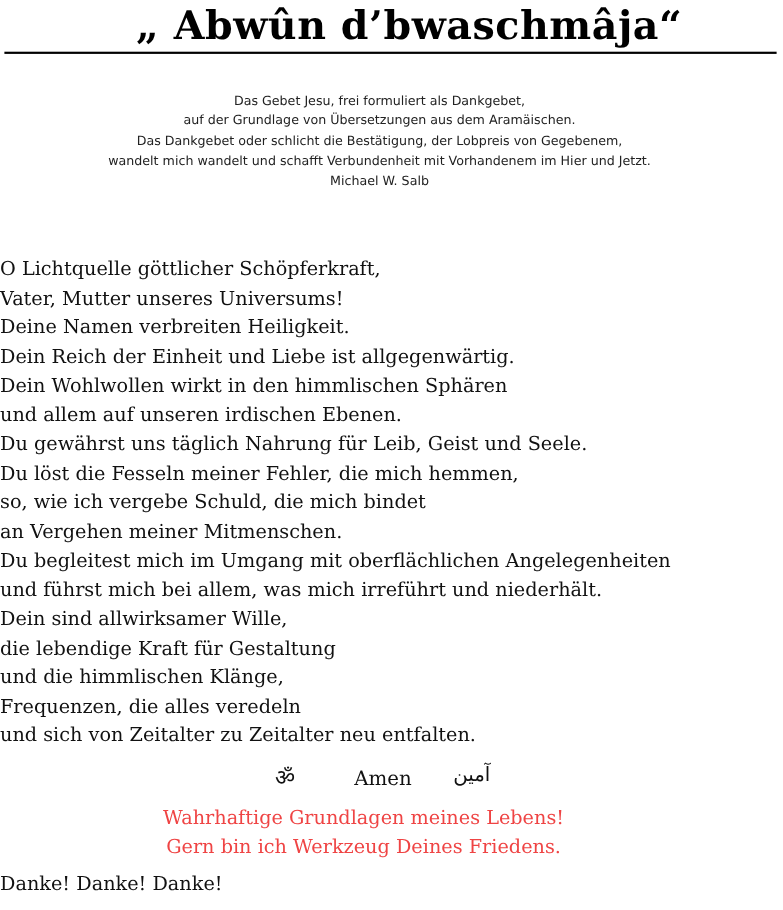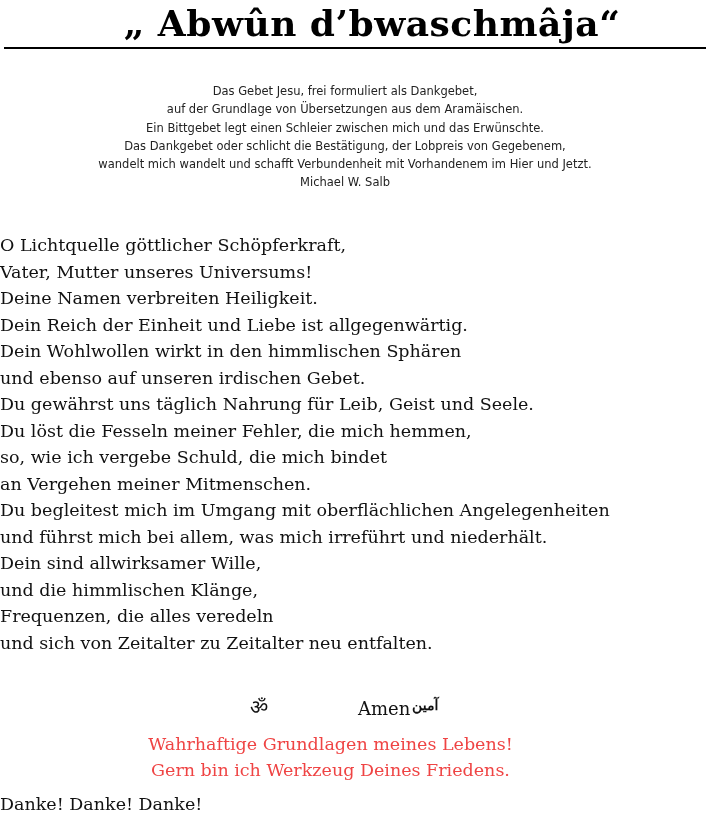--- a/index.html
+++ b/index.html
@@ -73,28 +73,27 @@
     .om {
       position: absolute;
       left: 250px;
       top: 0;
       font-size: 20px;
     }
     .amen {
       position: absolute;
       left: 322px;
       top: 2px;
-      margin-left: 36px;
     }
     .arabic {
       position: absolute;
       left: 412px;
       top: -2px;
-      font-size: 14px;
-      font-weight: bold;
+      font-size: 18px;
+      font-weight: normal;
     }
     .closing {
       position: absolute;
       left: 0;
       top: 731px;
       width: 661px;
       text-align: center;
       font-family: "DejaVu Serif", serif;
       font-size: 17.5px;
       line-height: 26px;
@@ -114,40 +113,40 @@
   </style>
 </head>
 <body>
 
 <div class="title">„ Abwûn d’bwaschmâja“</div>
 <div class="rule"></div>
 
 <div class="intro">
   <div>Das Gebet Jesu, frei formuliert als Dankgebet,</div>
   <div>auf der Grundlage von Übersetzungen aus dem Aramäischen.</div>
-  <div>Ein Bittgebet legt einen Schleier zwischen mich und das Erwünschte.</div>
   <div>Das Dankgebet oder schlicht die Bestätigung, der Lobpreis von Gegebenem,</div>
   <div>wandelt mich wandelt und schafft Verbundenheit mit Vorhandenem im Hier und Jetzt.</div>
   <div>Michael W. Salb</div>
 </div>
 
 <div class="prayer">
   <div>O Lichtquelle göttlicher Schöpferkraft,</div>
   <div>Vater, Mutter unseres Universums!</div>
   <div>Deine Namen verbreiten Heiligkeit.</div>
   <div>Dein Reich der Einheit und Liebe ist allgegenwärtig.</div>
   <div>Dein Wohlwollen wirkt in den himmlischen Sphären</div>
-  <div>und ebenso auf unseren irdischen Gebet.</div>
+  <div>und allem auf unseren irdischen Ebenen.</div>
   <div>Du gewährst uns täglich Nahrung für Leib, Geist und Seele.</div>
   <div>Du löst die Fesseln meiner Fehler, die mich hemmen,</div>
   <div>so, wie ich vergebe Schuld, die mich bindet</div>
   <div>an Vergehen meiner Mitmenschen.</div>
   <div>Du begleitest mich im Umgang mit oberflächlichen Angelegenheiten</div>
   <div>und führst mich bei allem, was mich irreführt und niederhält.</div>
   <div>Dein sind allwirksamer Wille,</div>
+  <div>die lebendige Kraft für Gestaltung</div>
   <div>und die himmlischen Klänge,</div>
   <div>Frequenzen, die alles veredeln</div>
   <div>und sich von Zeitalter zu Zeitalter neu entfalten.</div>
 </div>
 
 <div class="amen-row">
   <span class="om">ॐ</span>
   <span class="amen">Amen</span>
   <span class="arabic" dir="rtl">آمين</span>
 </div>

